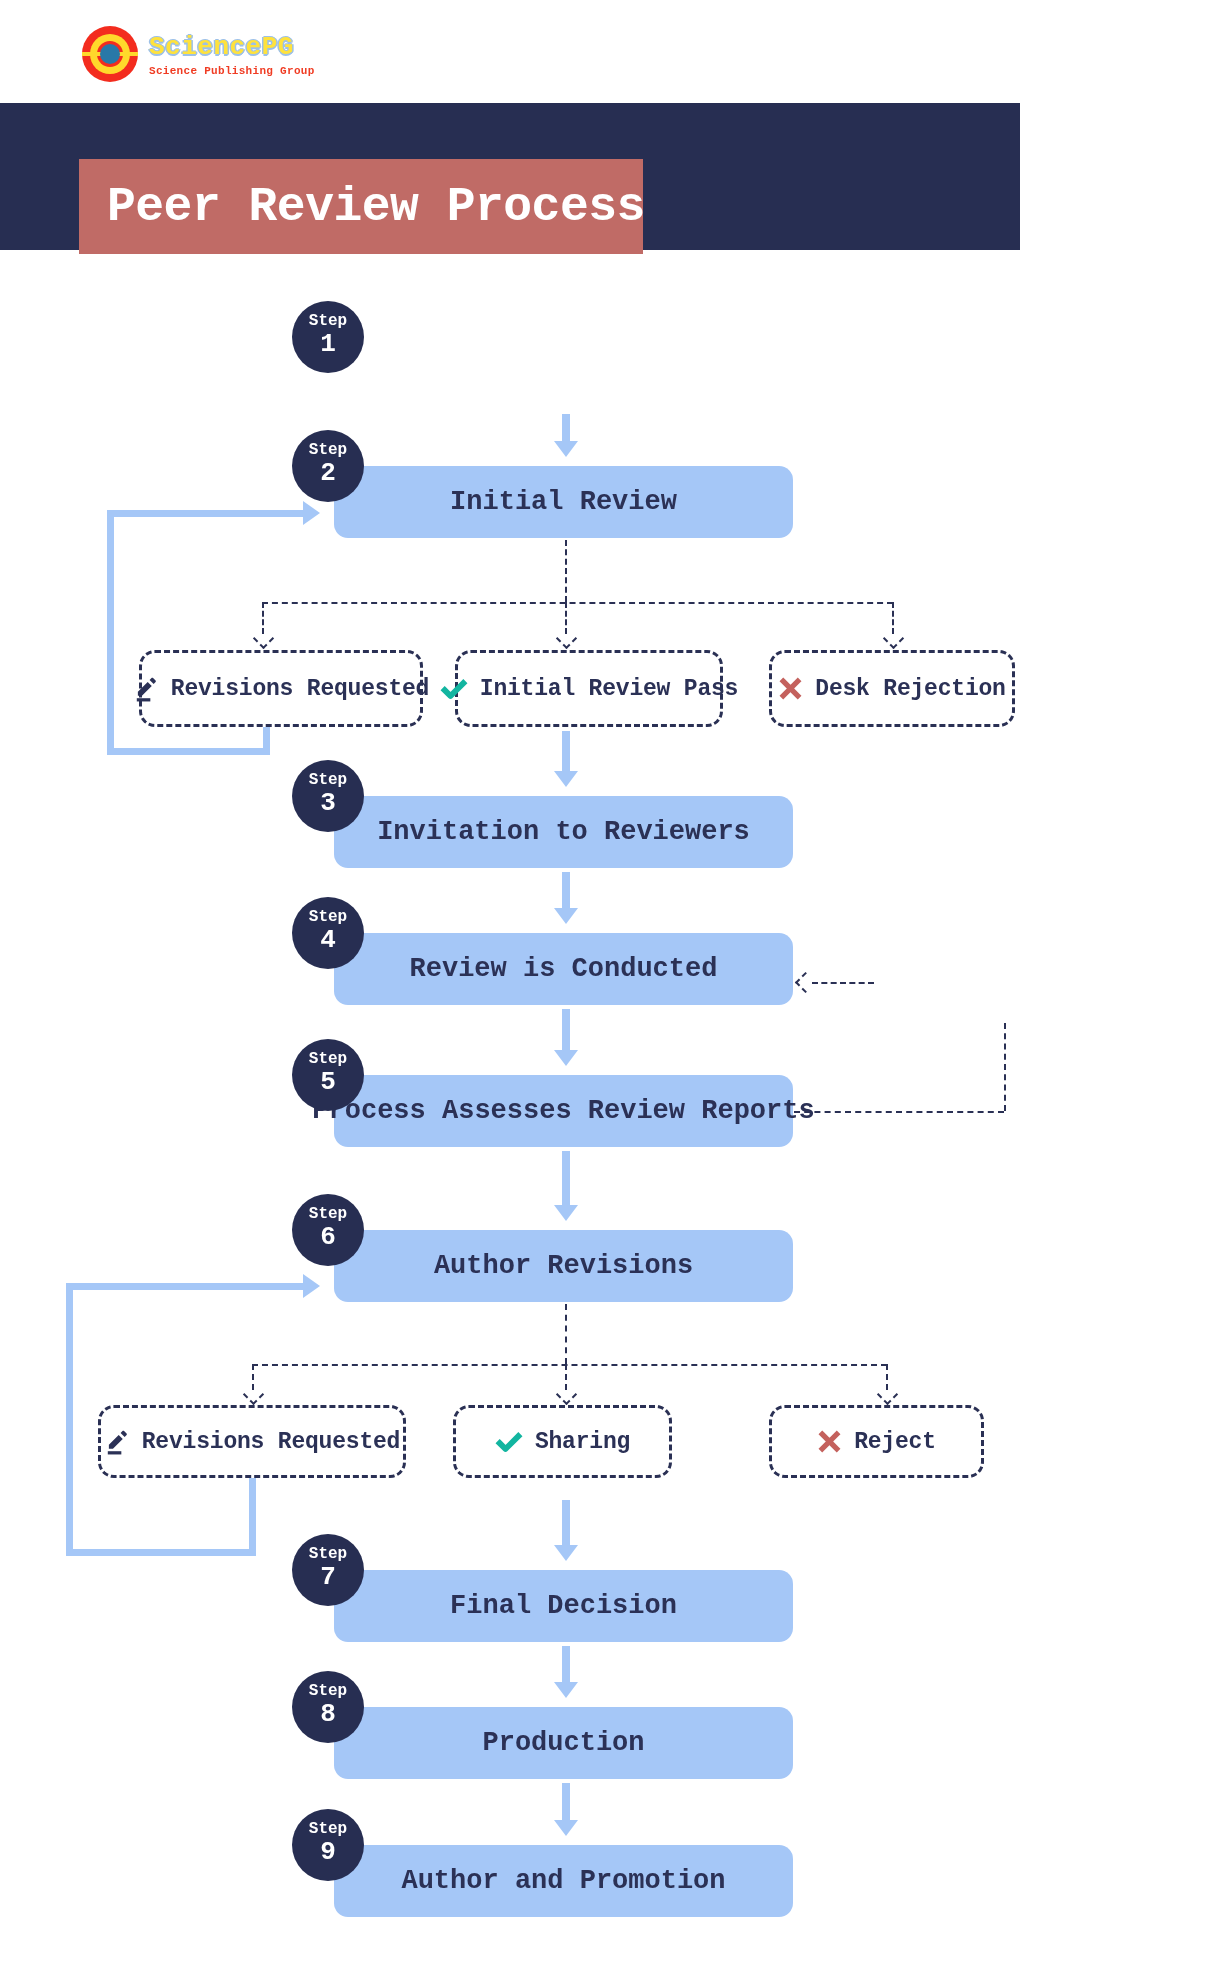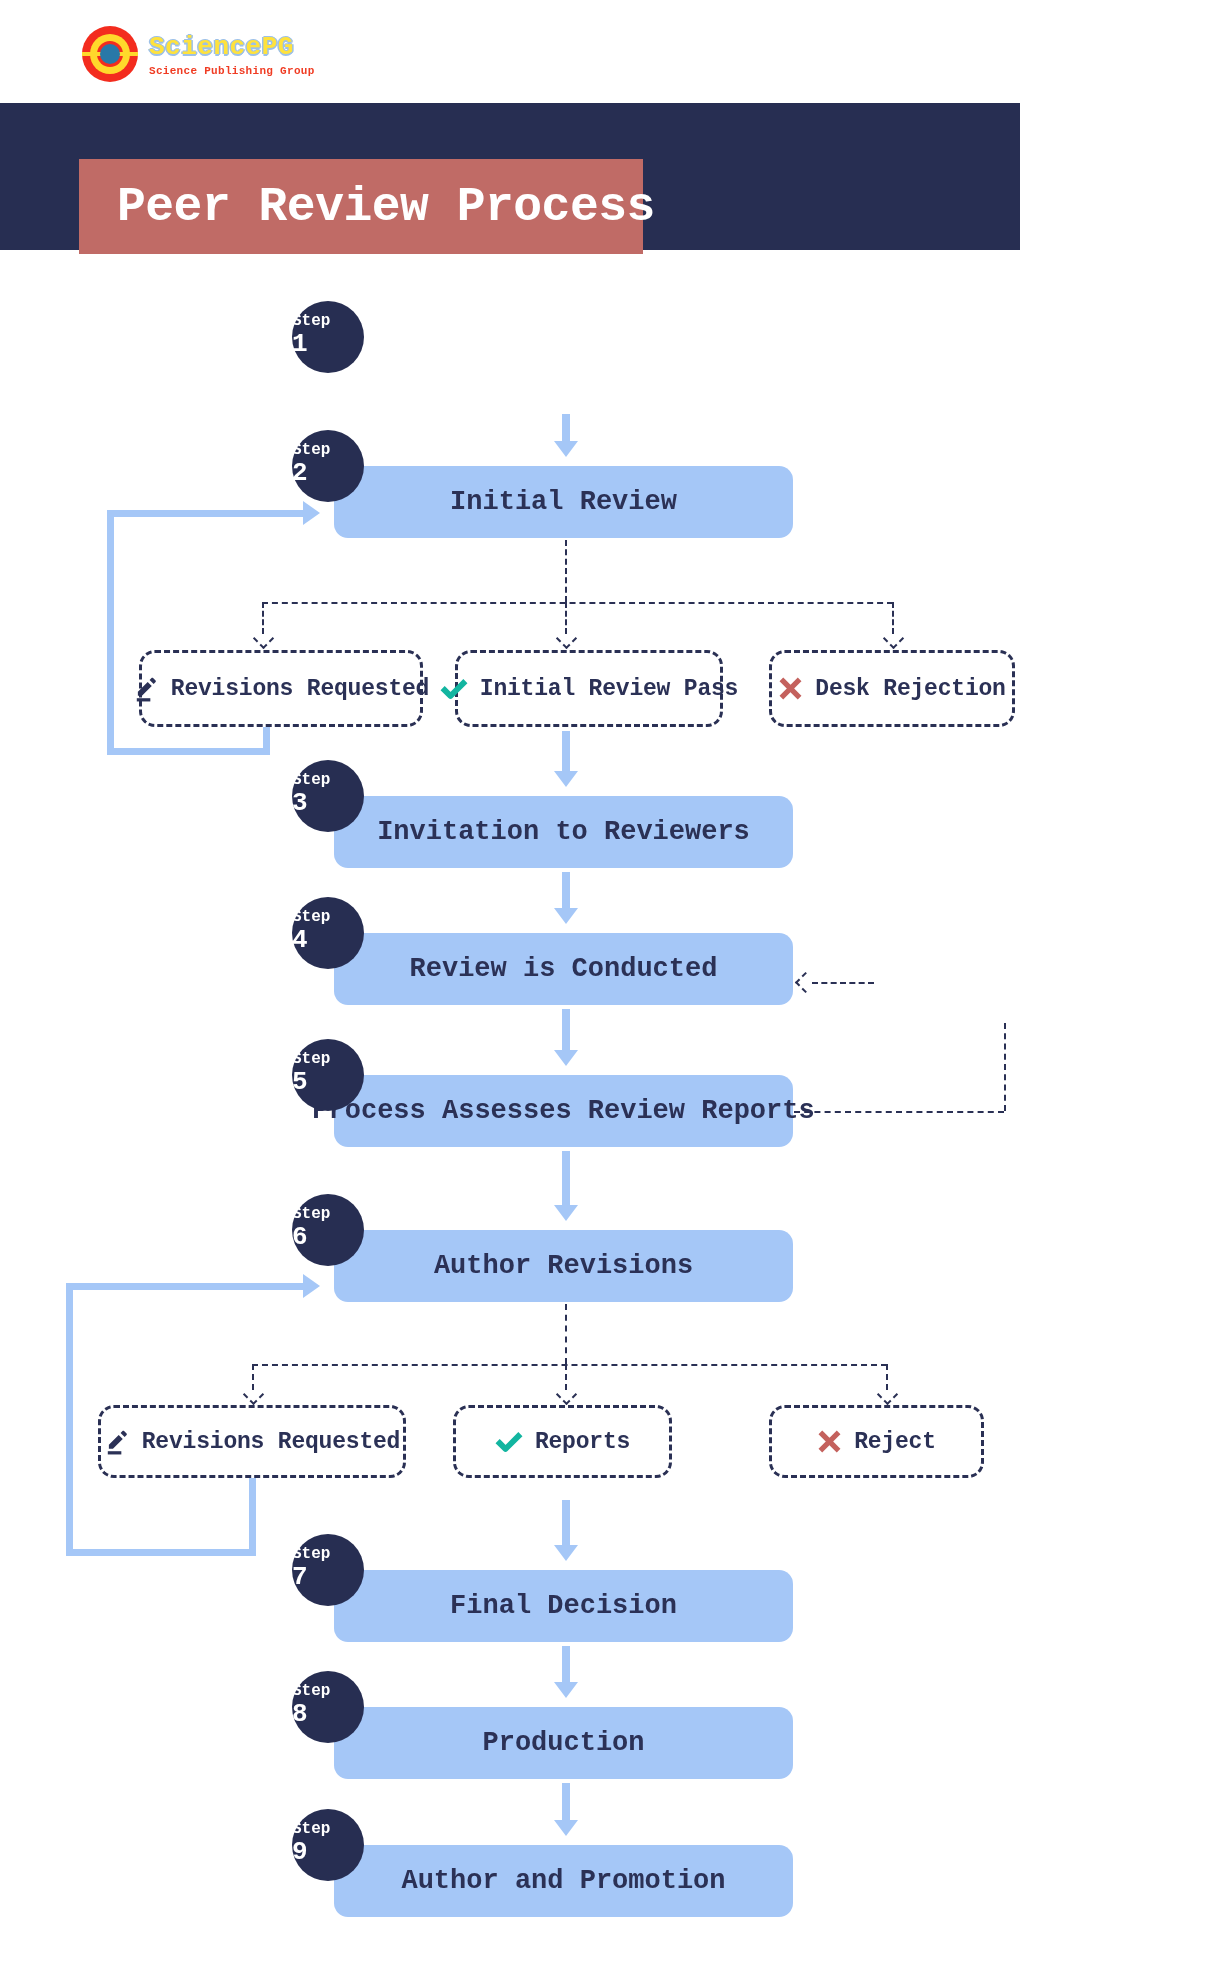--- a/index.html
+++ b/index.html
@@ -17,25 +17,25 @@
   .logo-icon .r2{position:absolute;left:8px;top:8px;width:40px;height:40px;border-radius:50%;background:#ffd92b;}
   .logo-icon .r3{position:absolute;left:15px;top:15px;width:26px;height:26px;border-radius:50%;background:#f32c1e;}
   .logo-icon .stripe{position:absolute;left:0;top:26px;width:56px;height:4px;background:#ffd92b;}
   .logo-icon .core{position:absolute;left:18px;top:18px;width:20px;height:20px;border-radius:50%;background:var(--logo-blue);}
   .logo-title{font-size:26px;font-weight:bold;color:var(--logo-yellow);letter-spacing:.5px;
     text-shadow:-1.5px 0 #9cc0e8,1.5px 0 #9cc0e8,0 -1.5px #9cc0e8,0 1.5px #9cc0e8,1px 1px 0 #9cc0e8;}
   .logo-sub{font-size:11px;font-weight:bold;color:var(--logo-red);margin-top:3px;letter-spacing:.3px;}
   
   .navy-band{position:absolute;left:0;top:103px;width:1232px;height:147px;background:var(--navy);}
   .title-box{position:absolute;left:79px;top:159px;width:564px;height:95px;background:var(--banner);
-             display:flex;align-items:center;padding-left:38px;box-sizing:border-box;}
+             display:flex;align-items:center;padding-left:28px;box-sizing:border-box;}
   .title-text{color:#fff;font-size:48px;font-weight:bold;letter-spacing:-.5px;white-space:nowrap;}
   
   .step-circle{position:absolute;left:292px;width:72px;height:72px;border-radius:50%;background:var(--navy);
-               color:#fff;display:flex;flex-direction:column;align-items:flex-start;justify-content:center;z-index:3;}
+               color:#fff;display:flex;flex-direction:column;align-items:center;justify-content:center;z-index:3;}
   .step-word{font-size:16px;font-weight:600;line-height:1;}
   .step-num{font-size:26px;font-weight:bold;line-height:1.2;}
   .flow-box{position:absolute;left:334px;width:459px;height:72px;background:var(--blue);border-radius:14px;
             display:flex;align-items:center;justify-content:center;z-index:2;}
   .flow-box .lbl{color:var(--ink);font-size:27px;font-weight:bold;white-space:nowrap;}
   
   .flow-arrow{position:absolute;left:562px;width:8px;background:var(--blue);}
   .flow-arrow::after{content:"";position:absolute;left:-8px;bottom:-15px;width:0;height:0;
     border-left:12px solid transparent;border-right:12px solid transparent;border-top:16px solid var(--blue);}
   
@@ -197,21 +197,21 @@
         </svg>
     </span>
     <span class="lbl">Revisions Requested</span>
   </div>
   <div class="branch-box" style="left:453px;top:1405px;width:219px;height:73px">
     <span class="icon">
       <svg width="28" height="28" viewBox="0 0 24 24">
           <path fill="none" stroke="var(--teal)" stroke-width="5" stroke-linecap="square" stroke-linejoin="round" d="M4 13l5 5L20 7"></path>
         </svg>
     </span>
-    <span class="lbl">Reports</span>
+    <span class="lbl">Sharing</span>
   </div>
   <div class="branch-box" style="left:769px;top:1405px;width:215px;height:73px">
     <span class="icon">
       <svg width="25" height="25" viewBox="0 0 24 24">
           <path stroke="var(--red-x)" stroke-width="5" stroke-linecap="square" d="M5 5l14 14M19 5L5 19"></path>
         </svg>
     </span>
     <span class="lbl">Reject</span>
   </div>
 

